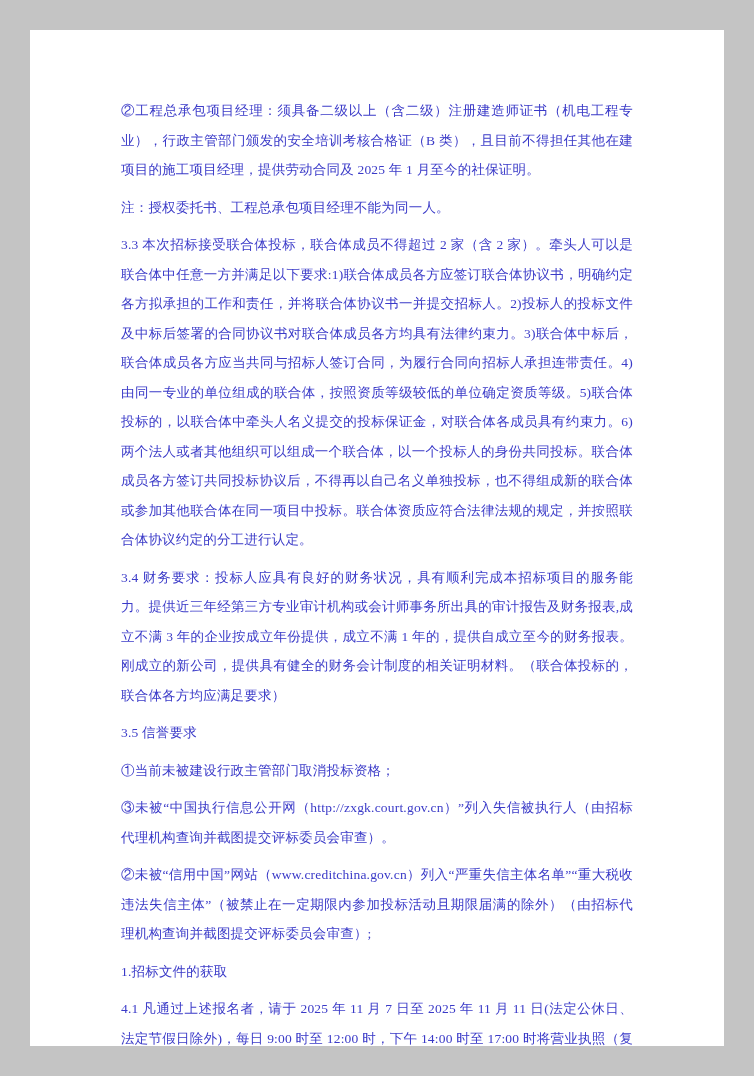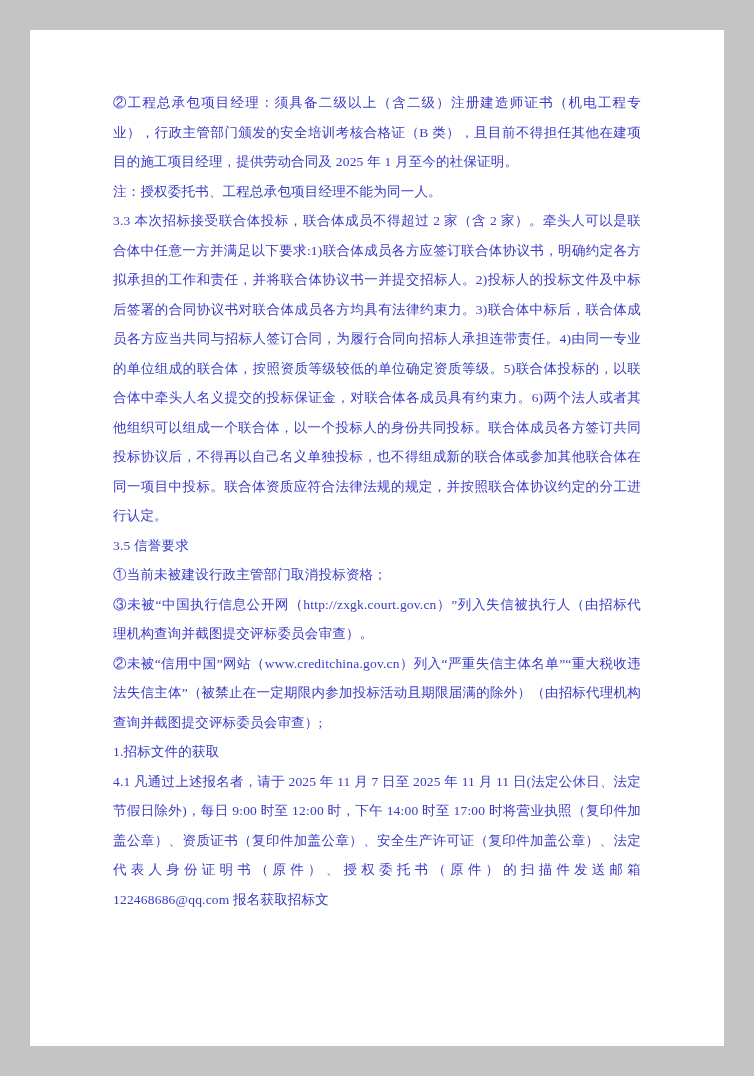--- a/index.html
+++ b/index.html
@@ -30,38 +30,39 @@
     height: 1016px;
     background: var(--paper);
     padding: 58px 83px 40px 83px;
     overflow: hidden;
   }
   .doc-body {
     color: var(--text);
     font-size: 13.5px;
   }
   .doc-body p {
-    margin: 0;
+    margin: 8px;
     padding: 0;
     line-height: 29.5px;
     text-align: justify;
     text-justify: inter-ideograph;
     word-break: break-word;
     letter-spacing: 0.2px;
   }
 </style>
 </head>
 <body>
 
 <div class="doc-canvas">
   <div class="doc-page">
     <div class="doc-body">
       <p>②工程总承包项目经理：须具备二级以上（含二级）注册建造师证书（机电工程专业），行政主管部门颁发的安全培训考核合格证（B 类），且目前不得担任其他在建项目的施工项目经理，提供劳动合同及 2025 年 1 月至今的社保证明。</p>
       <p>注：授权委托书、工程总承包项目经理不能为同一人。</p>
       <p>3.3 本次招标接受联合体投标，联合体成员不得超过 2 家（含 2 家）。牵头人可以是联合体中任意一方并满足以下要求:1)联合体成员各方应签订联合体协议书，明确约定各方拟承担的工作和责任，并将联合体协议书一并提交招标人。2)投标人的投标文件及中标后签署的合同协议书对联合体成员各方均具有法律约束力。3)联合体中标后，联合体成员各方应当共同与招标人签订合同，为履行合同向招标人承担连带责任。4)由同一专业的单位组成的联合体，按照资质等级较低的单位确定资质等级。5)联合体投标的，以联合体中牵头人名义提交的投标保证金，对联合体各成员具有约束力。6)两个法人或者其他组织可以组成一个联合体，以一个投标人的身份共同投标。联合体成员各方签订共同投标协议后，不得再以自己名义单独投标，也不得组成新的联合体或参加其他联合体在同一项目中投标。联合体资质应符合法律法规的规定，并按照联合体协议约定的分工进行认定。</p>
+      <p>3.4 财务要求：投标人应具有良好的财务状况，具有顺利完成本招标项目的服务能力。提供近三年经第三方专业审计机构或会计师事务所出具的审计报告及财务报表,成立不满 3 年的企业按成立年份提供，成立不满 1 年的，提供自成立至今的财务报表。刚成立的新公司，提供具有健全的财务会计制度的相关证明材料。（联合体投标的，联合体各方均应满足要求）</p>
       <p>3.5 信誉要求</p>
       <p>①当前未被建设行政主管部门取消投标资格；</p>
       <p>③未被“中国执行信息公开网（http://zxgk.court.gov.cn）”列入失信被执行人（由招标代理机构查询并截图提交评标委员会审查）。</p>
       <p>②未被“信用中国”网站（www.creditchina.gov.cn）列入“严重失信主体名单”“重大税收违法失信主体”（被禁止在一定期限内参加投标活动且期限届满的除外）（由招标代理机构查询并截图提交评标委员会审查）;</p>
       <p>1.招标文件的获取</p>
       <p>4.1 凡通过上述报名者，请于 2025 年 11 月 7 日至 2025 年 11 月 11 日(法定公休日、法定节假日除外)，每日 9:00 时至 12:00 时，下午 14:00 时至 17:00 时将营业执照（复印件加盖公章）、资质证书（复印件加盖公章）、安全生产许可证（复印件加盖公章）、法定代表人身份证明书（原件）、授权委托书（原件）的扫描件发送邮箱 122468686@qq.com 报名获取招标文</p>
     </div>
   </div>
 </div>
 

